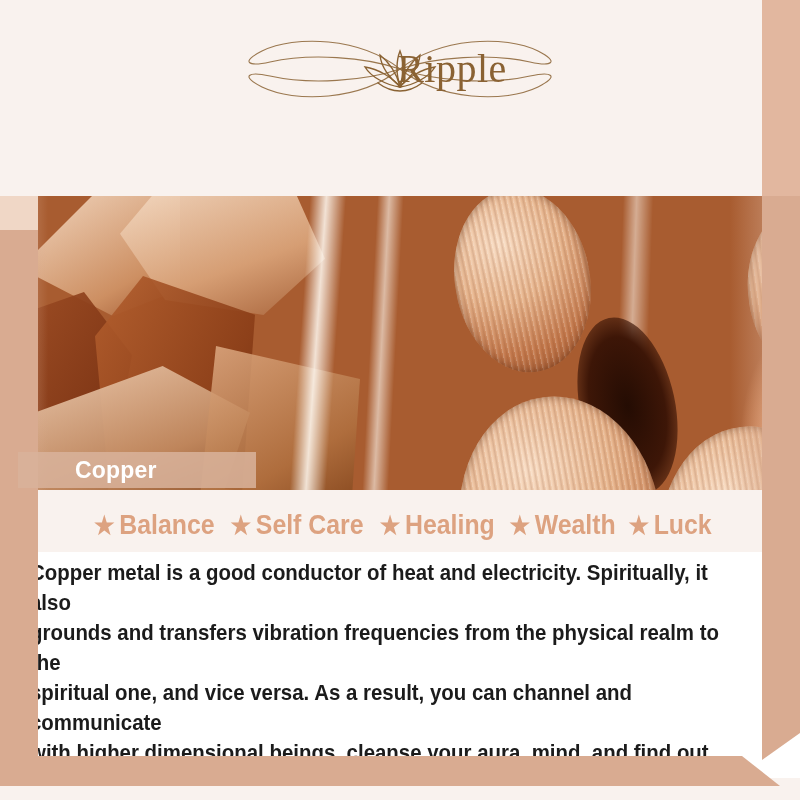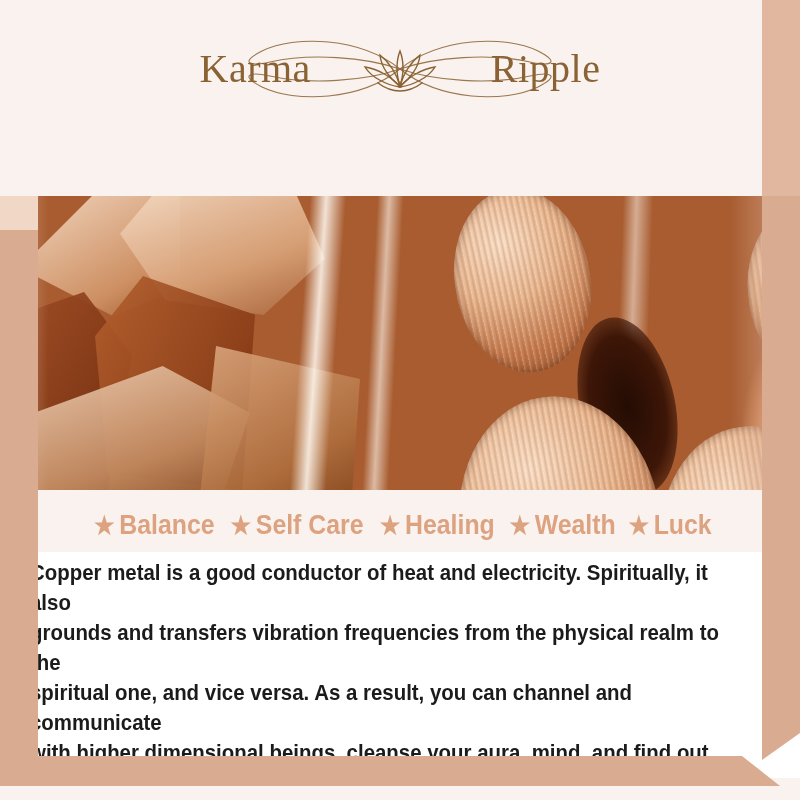--- a/index.html
+++ b/index.html
@@ -408,21 +408,20 @@
         <g fill="none" stroke="#8a6233" stroke-width="1.4" stroke-linecap="round">
           <path d="M200 56 C196 46, 196 32, 200 22 C204 32, 204 46, 200 56 Z"></path>
           <path d="M200 57 C190 50, 181 38, 180 26 C189 33, 197 45, 200 57 Z"></path>
           <path d="M200 57 C210 50, 219 38, 220 26 C211 33, 203 45, 200 57 Z"></path>
           <path d="M200 58 C186 56, 171 48, 165 38 C178 40, 192 48, 200 58 Z"></path>
           <path d="M200 58 C214 56, 229 48, 235 38 C222 40, 208 48, 200 58 Z"></path>
           <path d="M178 54 C186 60, 194 62, 200 62 C206 62, 214 60, 222 54"></path>
         </g>
       </svg>
       <div class="logo-text">
-        <span class="logo-word left">Karma</span>
         <span class="logo-word right">Ripple</span>
       </div>
     </div>
   </div>
 
 
   <div class="photo">
     <div class="photo-inner">
       <div class="facet facet-a"></div>
       <div class="facet facet-b"></div>
@@ -436,20 +435,23 @@
       <div class="gap-dark"></div>
       <div class="disc disc-3"></div>
       <div class="disc disc-4"></div>
       <div class="disc disc-1"></div>
       <div class="disc disc-2"></div>
       <div class="photo-shade-left"></div>
       <div class="photo-shade-right"></div>
     </div>
   </div>
 
+  <div class="stone-bar">
+    <span class="stone-name">Copper</span>
+  </div>
 
   <div class="benefits-row">
     <span class="benefit-item">
       <span class="benefit-star">★</span>
       <span>Balance</span>
     </span>
     <span class="benefit-item">
       <span class="benefit-star">★</span>
       <span>Self Care</span>
     </span>

